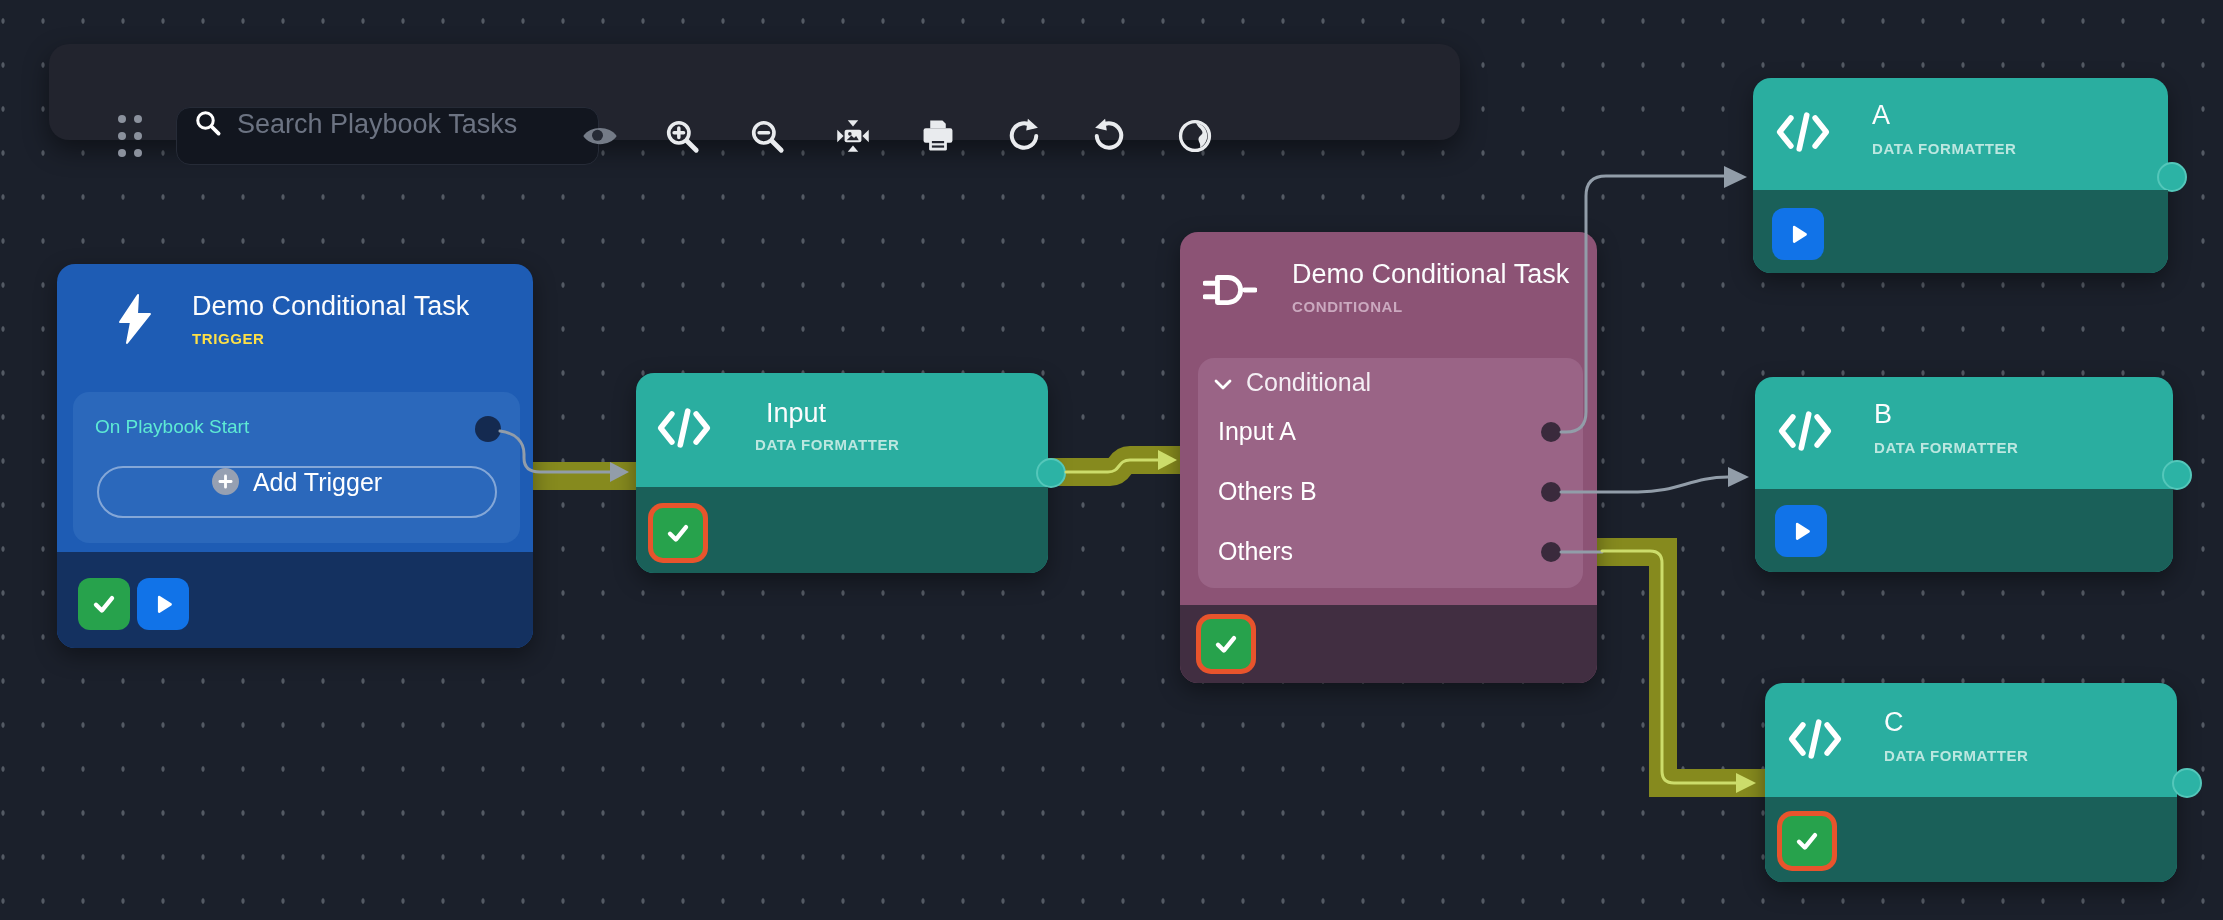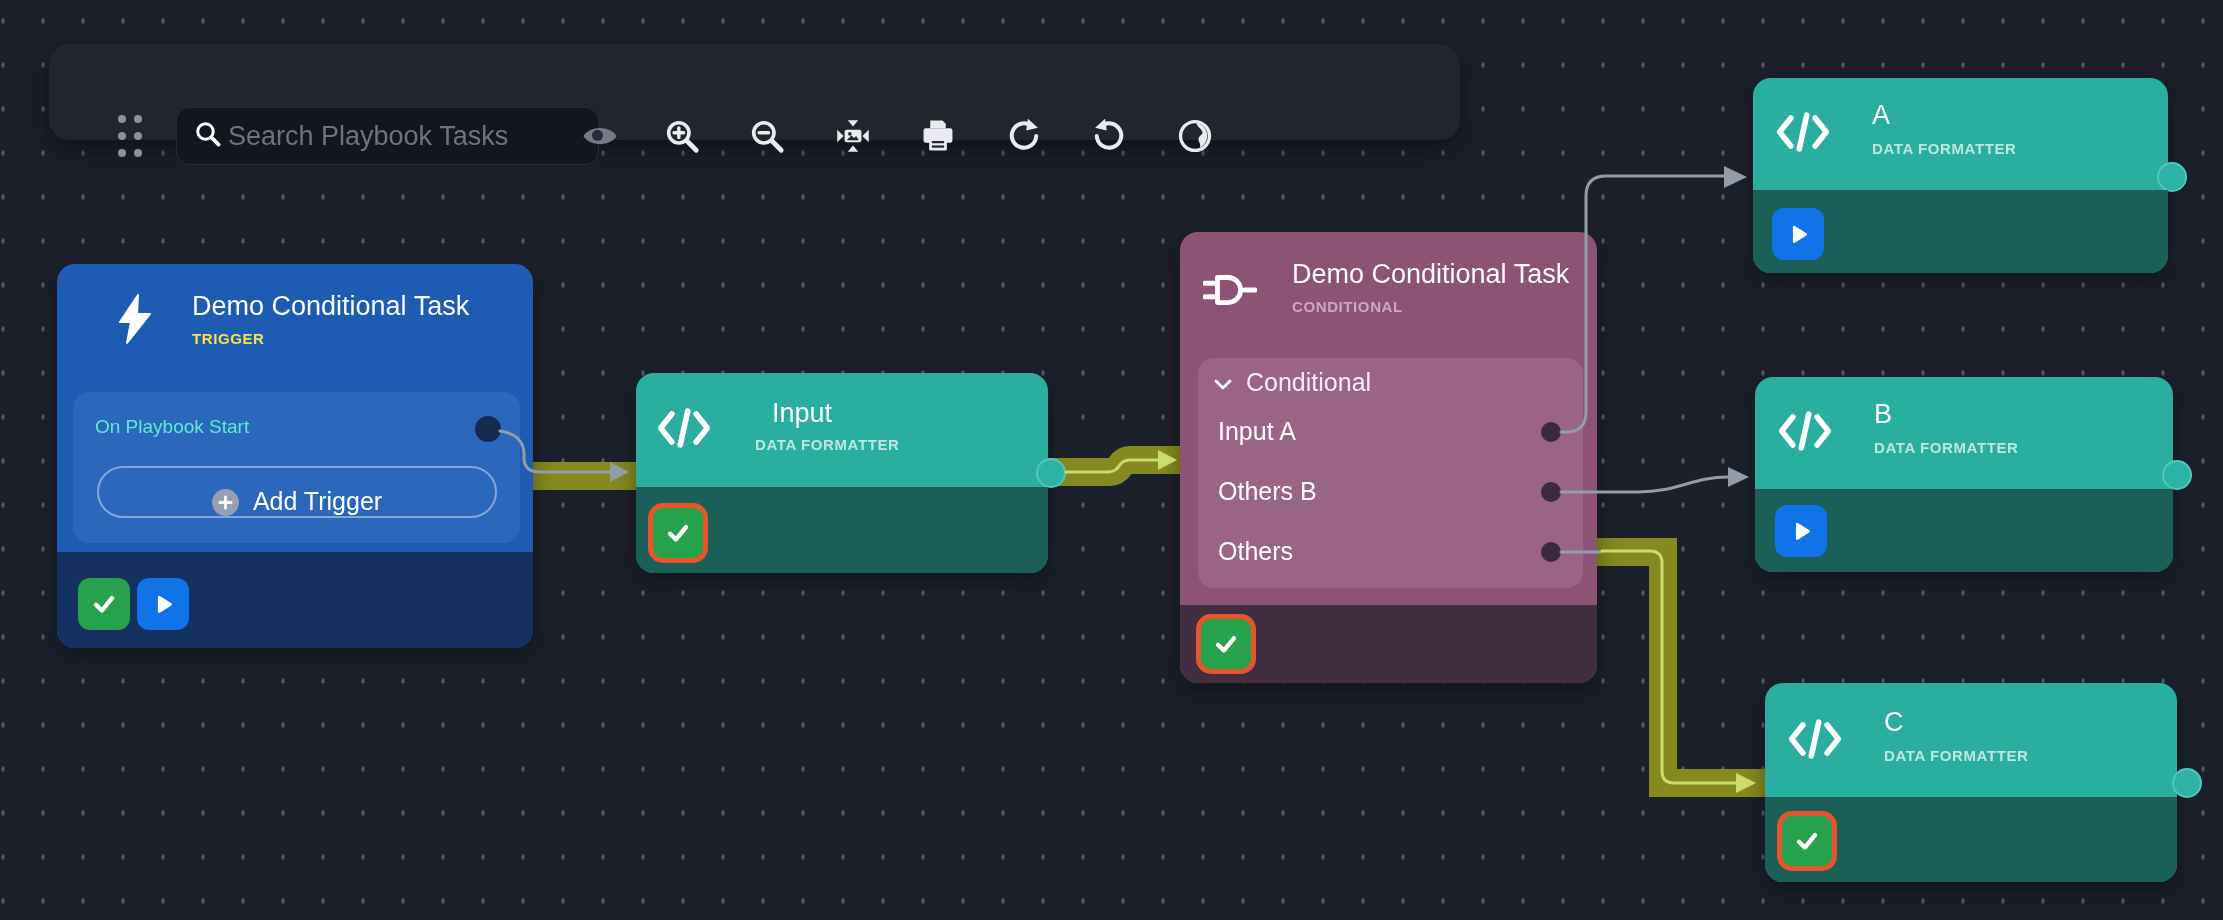--- a/index.html
+++ b/index.html
@@ -17,21 +17,21 @@
   #wires{z-index:3}
   
   .toolbar{
     position:absolute;left:49px;top:44px;width:1411px;height:96px;z-index:6;
     background:#22242e;border-radius:20px;box-shadow:0 10px 26px rgba(0,0,0,.45);
   }
   .drag-handle{position:absolute;left:62px;top:66px;width:38px;height:52px;cursor:grab;}
   .search-box{
     position:absolute;left:127px;top:63px;width:423px;height:58px;
     background:#12161f;border:1px solid #262b37;border-radius:14px;
-    display:flex;align-items:center;box-sizing:border-box;padding:0 16px;gap:3px;
+    display:flex;align-items:flex-start;box-sizing:border-box;padding:0 16px;gap:12px;
   }
   .search-box input{
     flex:1;background:transparent;border:none;outline:none;color:#dfe3ea;
     font-size:27px;font-family:"Liberation Sans",sans-serif;min-width:0;
   }
   .search-box input::placeholder{color:#6c7382;}
   .tbtn{position:absolute;top:70px;width:44px;height:44px;display:flex;align-items:center;justify-content:center;border-radius:8px;cursor:pointer;}
   .stop-btn{
     position:absolute;left:1238px;top:70px;width:194px;height:50px;background:#575c66;
     border-radius:10px;display:flex;align-items:center;justify-content:center;gap:16px;
@@ -51,21 +51,21 @@
   .port{position:absolute;border-radius:50%;}
   .port-dark{background:#142a50;}
   .port-plum{background:#3a2a3c;}
   .port-teal{background:#2cb3a5;border:2px solid #54c7ba;box-sizing:border-box;}
   
   .node-trigger{left:57px;top:264px;width:476px;height:384px;background:#1e5cb4;}
   .node-trigger .panel{position:absolute;left:16px;top:128px;width:447px;height:151px;background:#2b68bb;border-radius:16px;}
   .trow{position:absolute;left:22px;top:24px;color:#5eead4;font-size:19px;}
   .add-trigger{
     position:absolute;left:24px;top:74px;width:400px;height:52px;border:2px solid rgba(255,255,255,.42);
-    border-radius:26px;display:flex;align-items:flex-end;justify-content:center;gap:14px;
+    border-radius:26px;display:flex;align-items:flex-start;justify-content:center;gap:14px;
     color:#ffffff;font-size:25px;box-sizing:border-box;cursor:pointer;
   }
   .plus-circle{width:27px;height:27px;border-radius:50%;background:#96a0b2;display:flex;align-items:center;justify-content:center;}
   .node-trigger .footer{height:96px;background:rgba(20,46,92,.95);}
   
   .teal{background:#2aaea0;}
   .teal .n-sub{color:#bce7e0;}
   .teal .footer{background:rgba(24,88,81,.90);}
   .node-input{left:636px;top:373px;width:412px;height:200px;}
   .node-input .footer{height:86px;}
@@ -130,21 +130,21 @@
   <div class="node teal node-input">
     <span class="icon-box" style="left:20px;top:32px">
       <svg width="56" height="46" viewBox="0 0 60 46">
           <g stroke="#ffffff" stroke-width="6" stroke-linecap="round" stroke-linejoin="round" fill="none">
             <path d="M17 8 L5 23 L17 38"></path>
             <path d="M43 8 L55 23 L43 38"></path>
             <path d="M34 5 L26 41"></path>
           </g>
         </svg>
     </span>
-    <div class="n-title" style="left:136px;top:25px">Input</div>
+    <div class="n-title" style="left:130px;top:25px">Input</div>
     <div class="n-sub" style="left:119px;top:63px">DATA FORMATTER</div>
     <div class="port port-teal" style="left:400px;top:85px;width:30px;height:30px"></div>
     <div class="footer">
       <div class="sel-wrap" style="left:12px;top:16px">
         <div class="inner">
             <svg width="32" height="32" viewBox="0 0 44 44">
               <path d="M11 23 L19 31 L33 14" stroke="#ffffff" stroke-width="6" stroke-linecap="round" stroke-linejoin="round" fill="none"></path>
             </svg>
           </div>
       </div>

